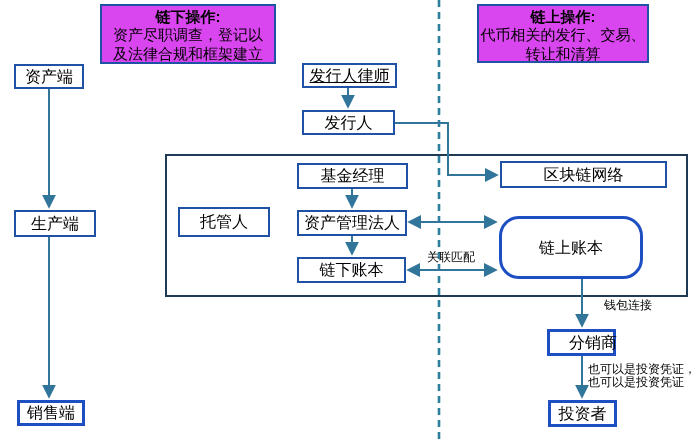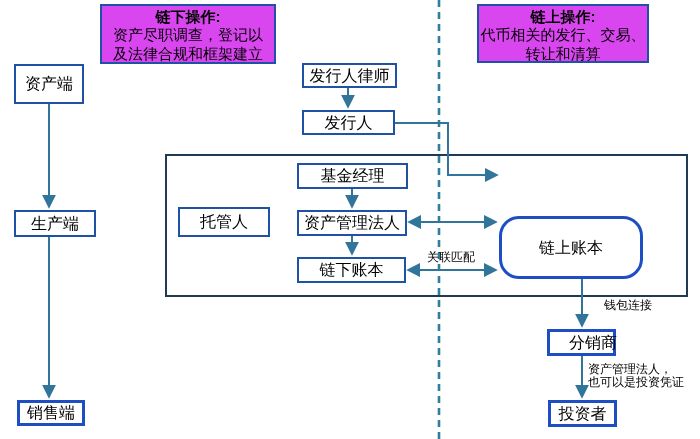--- a/index.html
+++ b/index.html
@@ -73,36 +73,37 @@
     <span class="hb-line">资产尽职调查，登记以</span>
     <span class="hb-line">及法律合规和框架建立</span>
   </div>
 
   <div class="header-box" style="left:477px;top:4px;width:172px;height:59px;">
     <span class="hb-title">链上操作:</span>
     <span class="hb-line">代币相关的发行、交易、</span>
     <span class="hb-line">转让和清算</span>
   </div>
 
-  <div class="node" style="left:14px;top:64px;width:70px;height:40px;">资产端</div>
+  <div class="node" style="left:14px;top:64px;width:70px;height:25px;">资产端</div>
   <div class="node" style="left:14px;top:210px;width:82px;height:27px;">生产端</div>
   <div class="node thick" style="left:17px;top:400px;width:68px;height:26px;">销售端</div>
 
-  <div class="node" style="left:302px;top:63px;width:95px;height:25px;">发行人律师</div>
+  <div class="node" style="left:302px;top:63px;width:95px;height:25px;text-decoration:underline;">发行人律师</div>
   <div class="node" style="left:302px;top:110px;width:93px;height:25px;">发行人</div>
 
   <div class="node" style="left:297px;top:163px;width:111px;height:26px;">基金经理</div>
   <div class="node" style="left:178px;top:207px;width:92px;height:30px;">托管人</div>
   <div class="node" style="left:297px;top:210px;width:110px;height:26px;">资产管理法人</div>
   <div class="node" style="left:297px;top:257px;width:109px;height:26px;">链下账本</div>
+  <div class="node" style="left:500px;top:161px;width:167px;height:27px;">区块链网络</div>
   <div class="node thick" style="left:499px;top:216px;width:144px;height:63px;border-radius:20px;">链上账本</div>
 
   <div class="node thick" style="left:547px;top:329px;width:69px;height:27px;padding-left:23px;">分销商</div>
   <div class="node thick" style="left:548px;top:400px;width:69px;height:27px;">投资者</div>
 
   <div class="edge-label" style="left:427px;top:251px;">关联匹配</div>
   <div class="edge-label" style="left:604px;top:299px;">钱包连接</div>
   <div class="edge-label" style="left:588px;top:363px;">
-    <span style="display:block;">资产管理法人，</span>
+    <span style="display:block;">也可以是投资凭证，</span>
     <span style="display:block;">也可以是投资凭证</span>
   </div>
 
 </div>
 
 </body></html>

